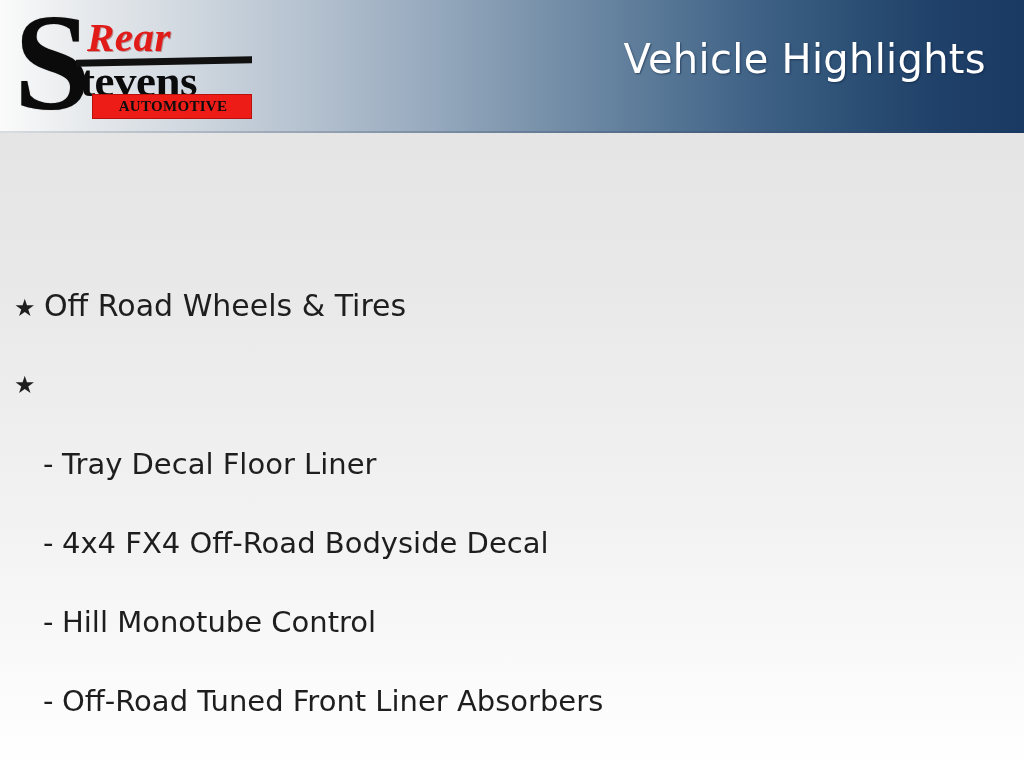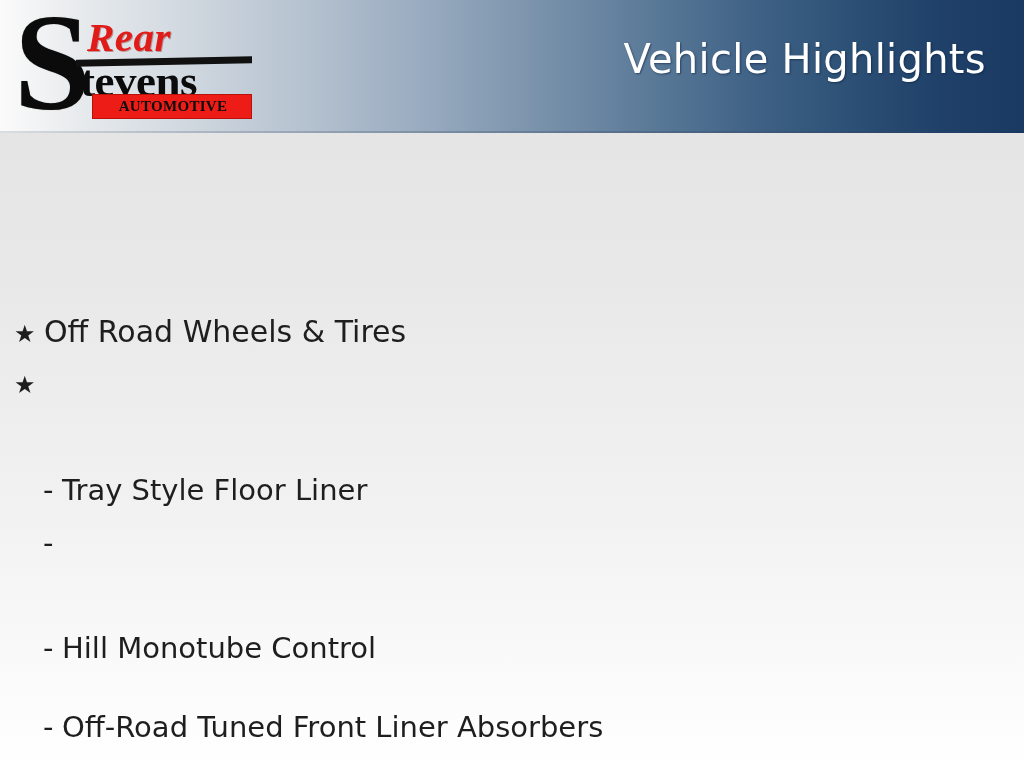--- a/index.html
+++ b/index.html
@@ -184,21 +184,21 @@
     font-size: 24px;
     color: #1e1e1e;
   }
 
   .level-2 .hl-marker {
     width: 19px;
     font-size: 29px;
     color: #1e1e1e;
   }
 
-  .hl-text { display: inline-block; margin-top: 26px; }
+  .hl-text { display: inline-block; }
 
   
   .r0 { position: absolute; top: 154px; left: 0; }
   .r1 { position: absolute; top: 233px; left: 0; }
   .r2 { position: absolute; top: 312px; left: 0; }
   .r3 { position: absolute; top: 391px; left: 0; }
   .r4 { position: absolute; top: 470px; left: 0; }
   .r5 { position: absolute; top: 549px; left: 0; }
   .r6 { position: absolute; top: 628px; left: 0; }
 </style>
@@ -225,25 +225,26 @@
     <span class="hl-marker">★</span>
     <span class="hl-text">Off Road Wheels &amp; Tires</span>
   </div>
 
   <div class="hl-row level-1 r1">
     <span class="hl-marker">★</span>
   </div>
 
   <div class="hl-row level-2 r2">
     <span class="hl-marker">-</span>
-    <span class="hl-text">Tray Style Floor Liner</span>
+    <span class="hl-text">Tray Decal Floor Liner</span>
   </div>
 
   <div class="hl-row level-2 r3">
     <span class="hl-marker">-</span>
+    <span class="hl-text">4x4 FX4 Off-Road Bodyside Decal</span>
   </div>
 
   <div class="hl-row level-2 r4">
     <span class="hl-marker">-</span>
     <span class="hl-text">Hill Monotube Control</span>
   </div>
 
   <div class="hl-row level-2 r5">
     <span class="hl-marker">-</span>
     <span class="hl-text">Off-Road Tuned Front Liner Absorbers</span>

